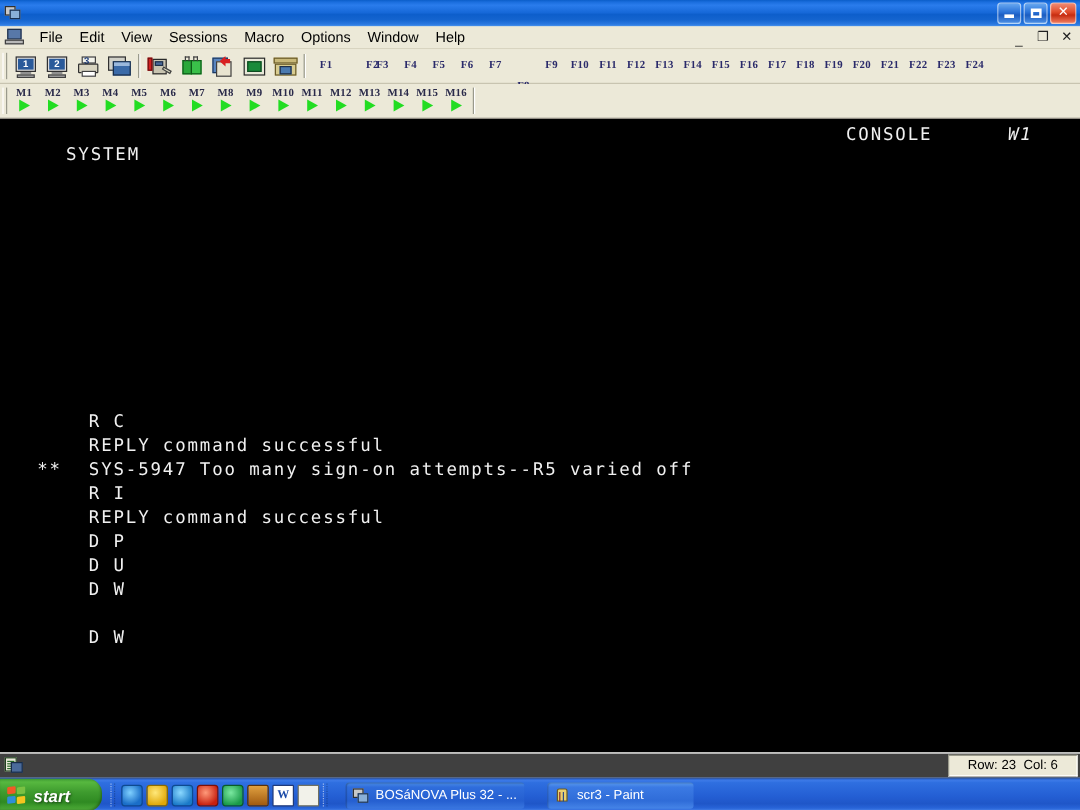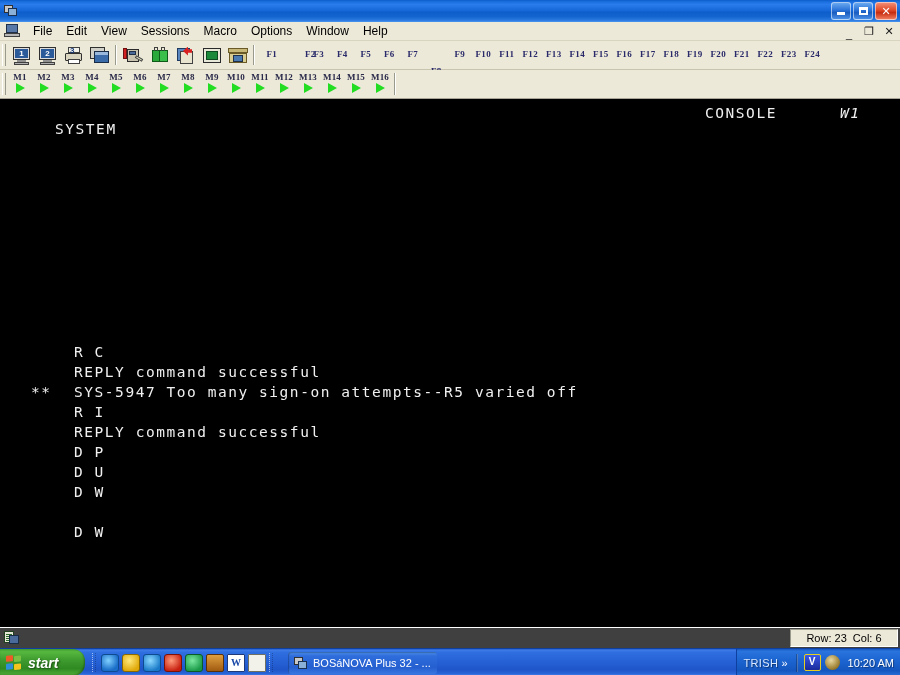--- a/index.html
+++ b/index.html
@@ -840,27 +840,25 @@
     </div>
 
     <div class="tasks">
       <div class="task-btn a" style="min-width:122px;">
         <div class="task-ico">
           <div style="position:absolute;left:0;top:0;width:9px;height:8px;background:#c8c8c8;border:1px solid #303030;box-sizing:border-box;"></div>
           <div style="position:absolute;left:4px;top:4px;width:9px;height:8px;background:#8ab0d8;border:1px solid #1a3050;box-sizing:border-box;"></div>
         </div>
         <span>BOSáNOVA Plus 32 - ...</span>
       </div>
-    </div>
-
-    <div class="tray">
-      <div class="tray-user">TRISH</div>
-      <div class="tray-chev">»</div>
-      <div class="tray-sep"></div>
-      <div class="tray-ico" style="background:linear-gradient(#3a5ae8,#1a2a9a);border:1px solid #e8d020;">
-        <span style="position:absolute;left:0;right:0;top:0;text-align:center;color:#fff;font-size:10px;font-weight:bold;line-height:13px;font-family:'Liberation Sans',sans-serif;">V</span>
+      <div class="task-btn b" style="min-width:122px;">
+        <div class="task-ico">
+          <div style="position:absolute;left:2px;top:0px;width:9px;height:11px;background:#e8d070;border:1px solid #6a5a20;box-sizing:border-box;border-radius:2px 2px 0 0;"></div>
+          <div style="position:absolute;left:4px;top:3px;width:1px;height:8px;background:#8a2a2a;"></div>
+          <div style="position:absolute;left:7px;top:3px;width:1px;height:8px;background:#2a4a8a;"></div>
+        </div>
+        <span>scr3 - Paint</span>
       </div>
-      <div class="tray-ico" style="background:radial-gradient(circle at 40% 35%,#e8d8a0 0%,#8a6a18 80%);border-radius:50%;"></div>
-      <div class="tray-time">10:20 AM</div>
-    </div>
+    </div>
+
   </div>
 
 </div>
 
 </body></html>

